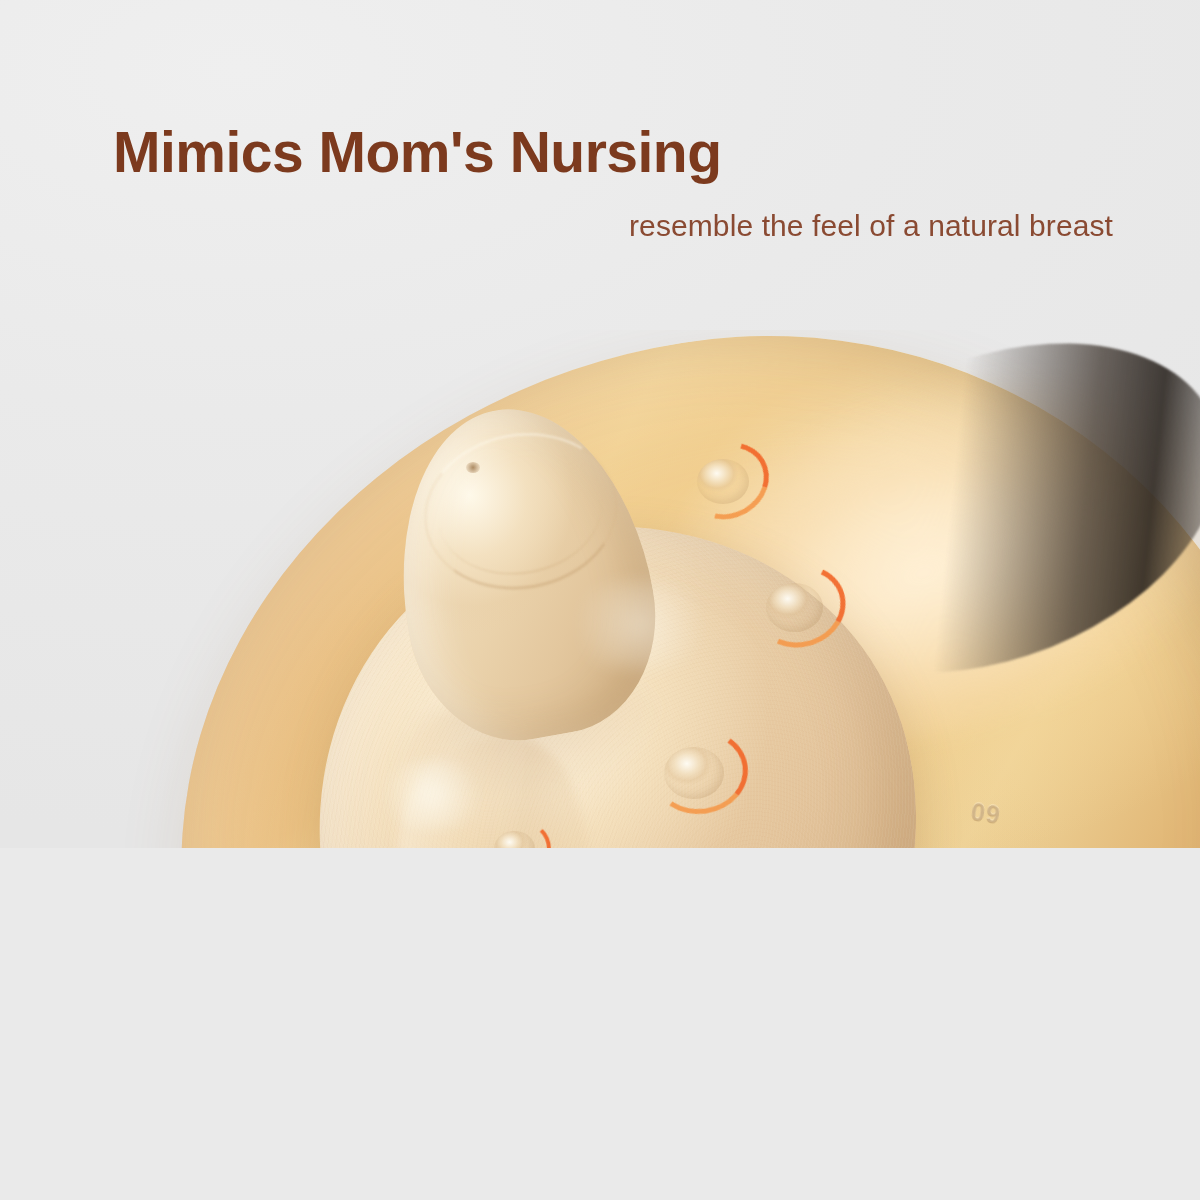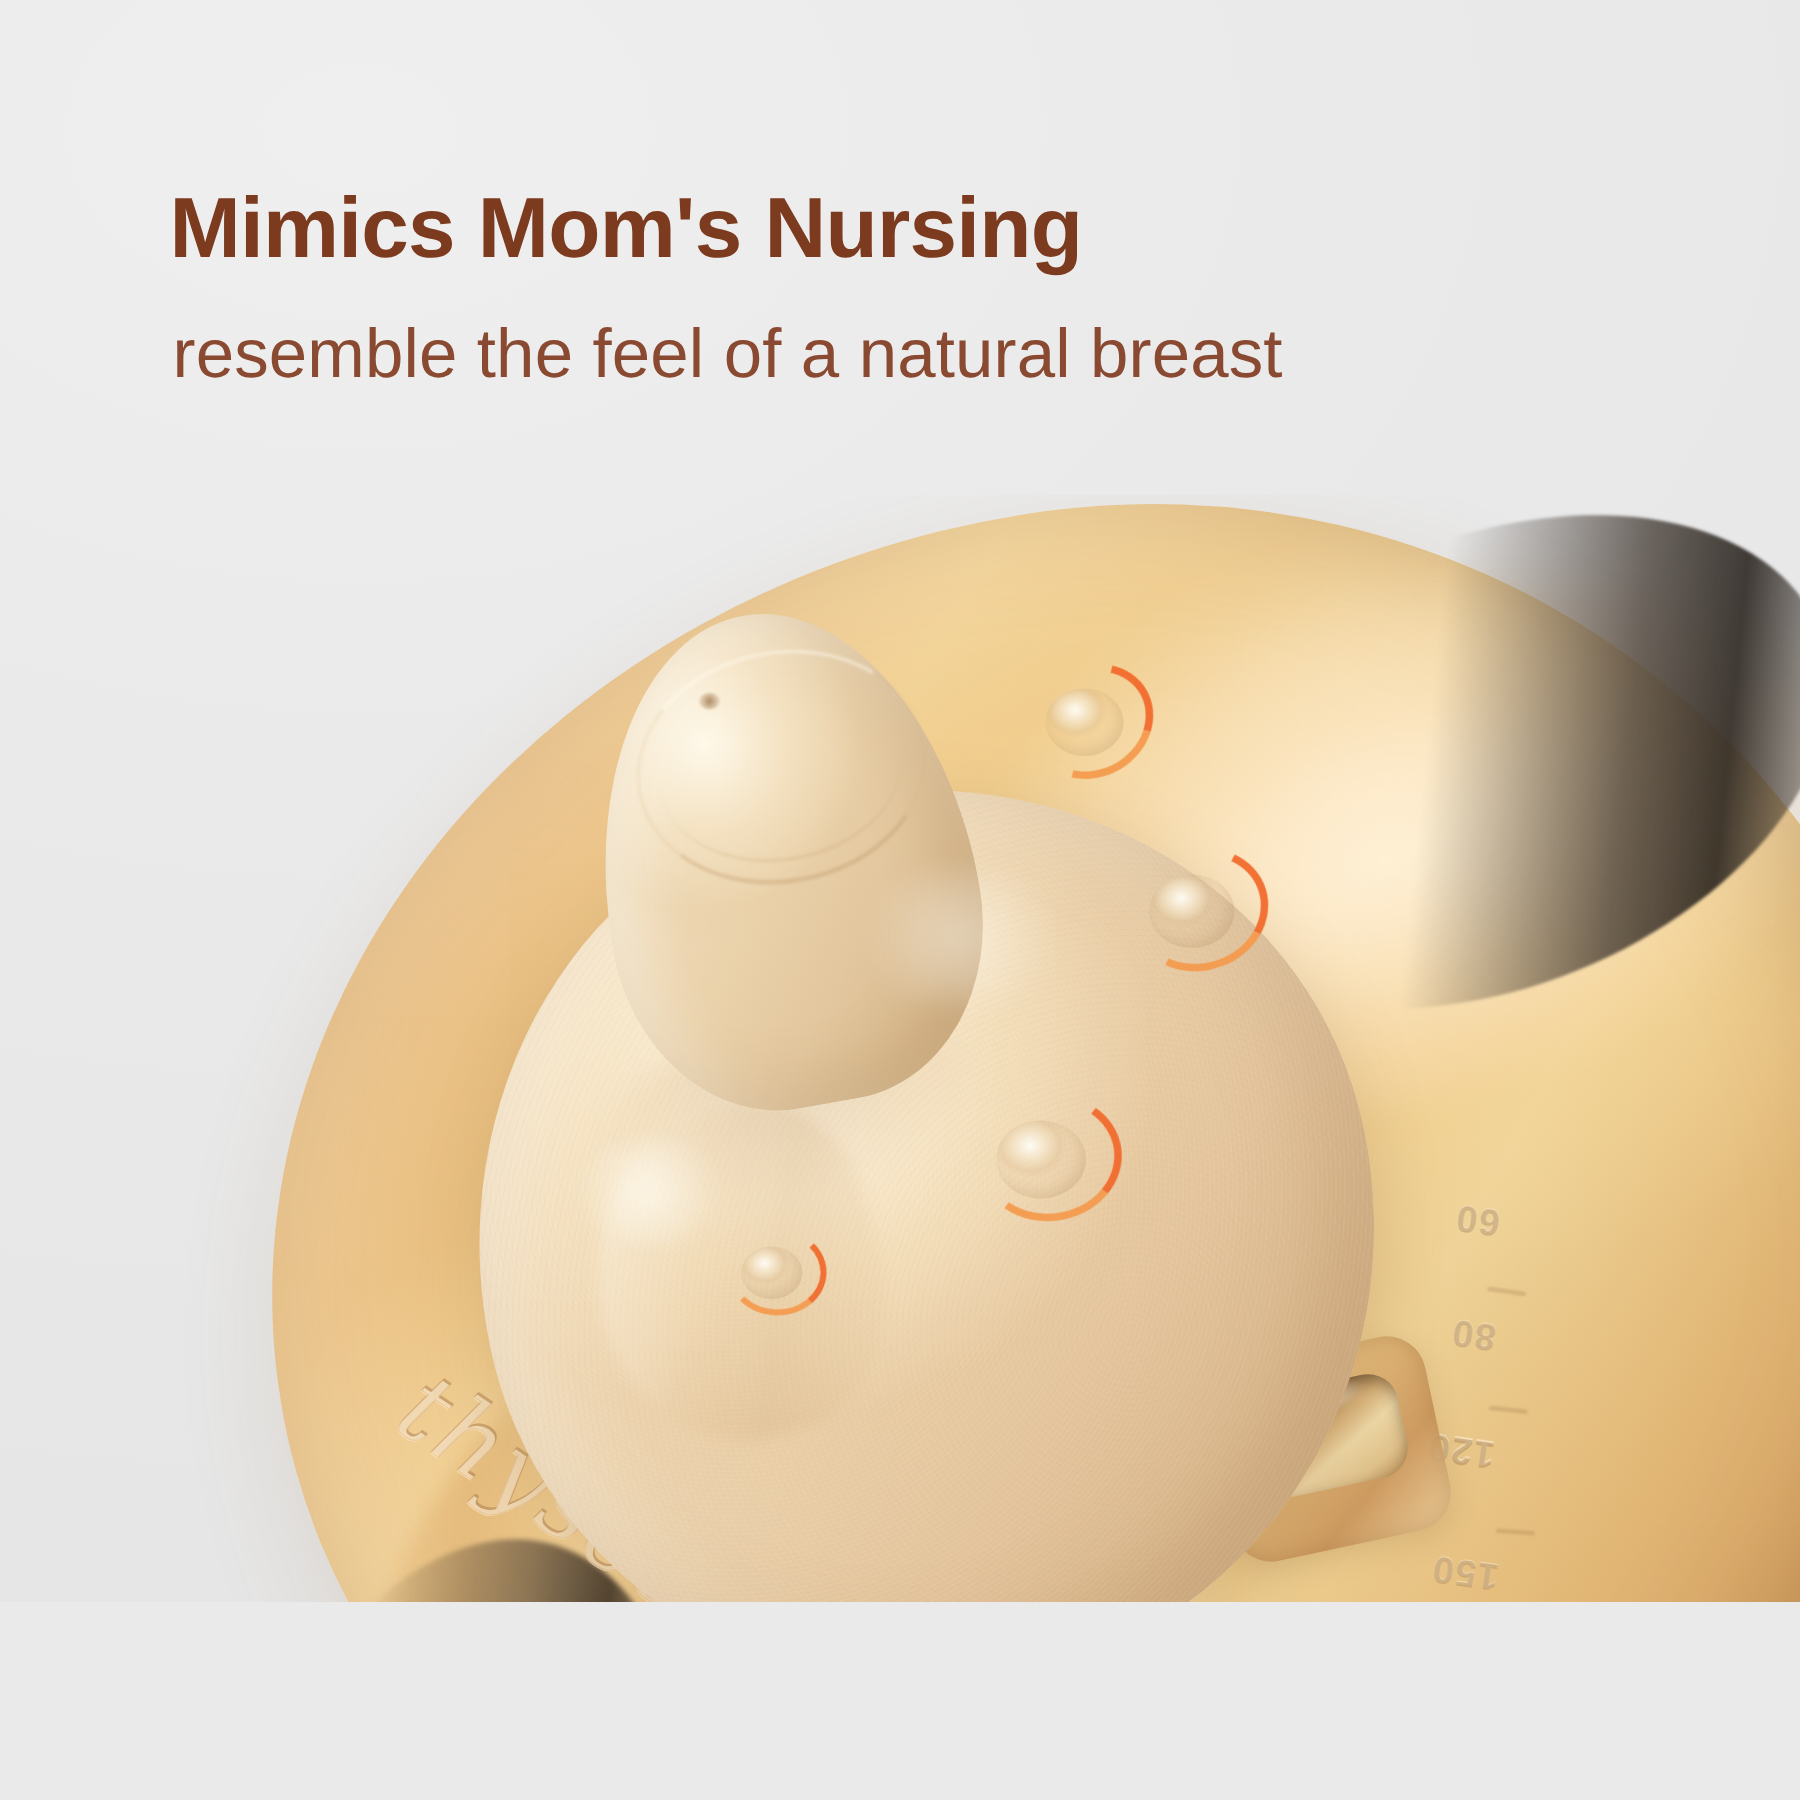--- a/index.html
+++ b/index.html
@@ -5,45 +5,46 @@
 <style>
   html,body{margin:0;padding:0;}
   body{
     width:1200px;height:1200px;
     background:#eaeaea;
     font-family:"Liberation Sans","DejaVu Sans",sans-serif;
     overflow:hidden;
   }
   .stage{
     position:relative;
-    width:1200px;height:1068px;
+    width:1200px;height:848px;
     background:
       radial-gradient(120% 90% at 20% 8%, #efefef 0%, #eaeaea 45%, #e6e6e6 100%);
     overflow:hidden;
   }
 
   
   .copy{position:absolute;left:113px;top:122px;width:1000px;}
   .headline{
     font-size:57px;
     font-weight:700;
     letter-spacing:-0.5px;
     line-height:1.08;
     color:#7c3a1e;
     margin:0;
     white-space:nowrap;
   }
   .subhead{
-    font-size:46px;
+    font-size:30px;
     font-weight:400;
     letter-spacing:0.1px;
     line-height:1.2;
     color:#8a4a32;
     margin:24px 0 0 2px;
     white-space:nowrap;
+    text-align:right;
   }
 
   
   .photo{
     position:absolute;
     left:0;top:330px;
     width:1200px;height:870px;
     overflow:hidden;
   }
 

